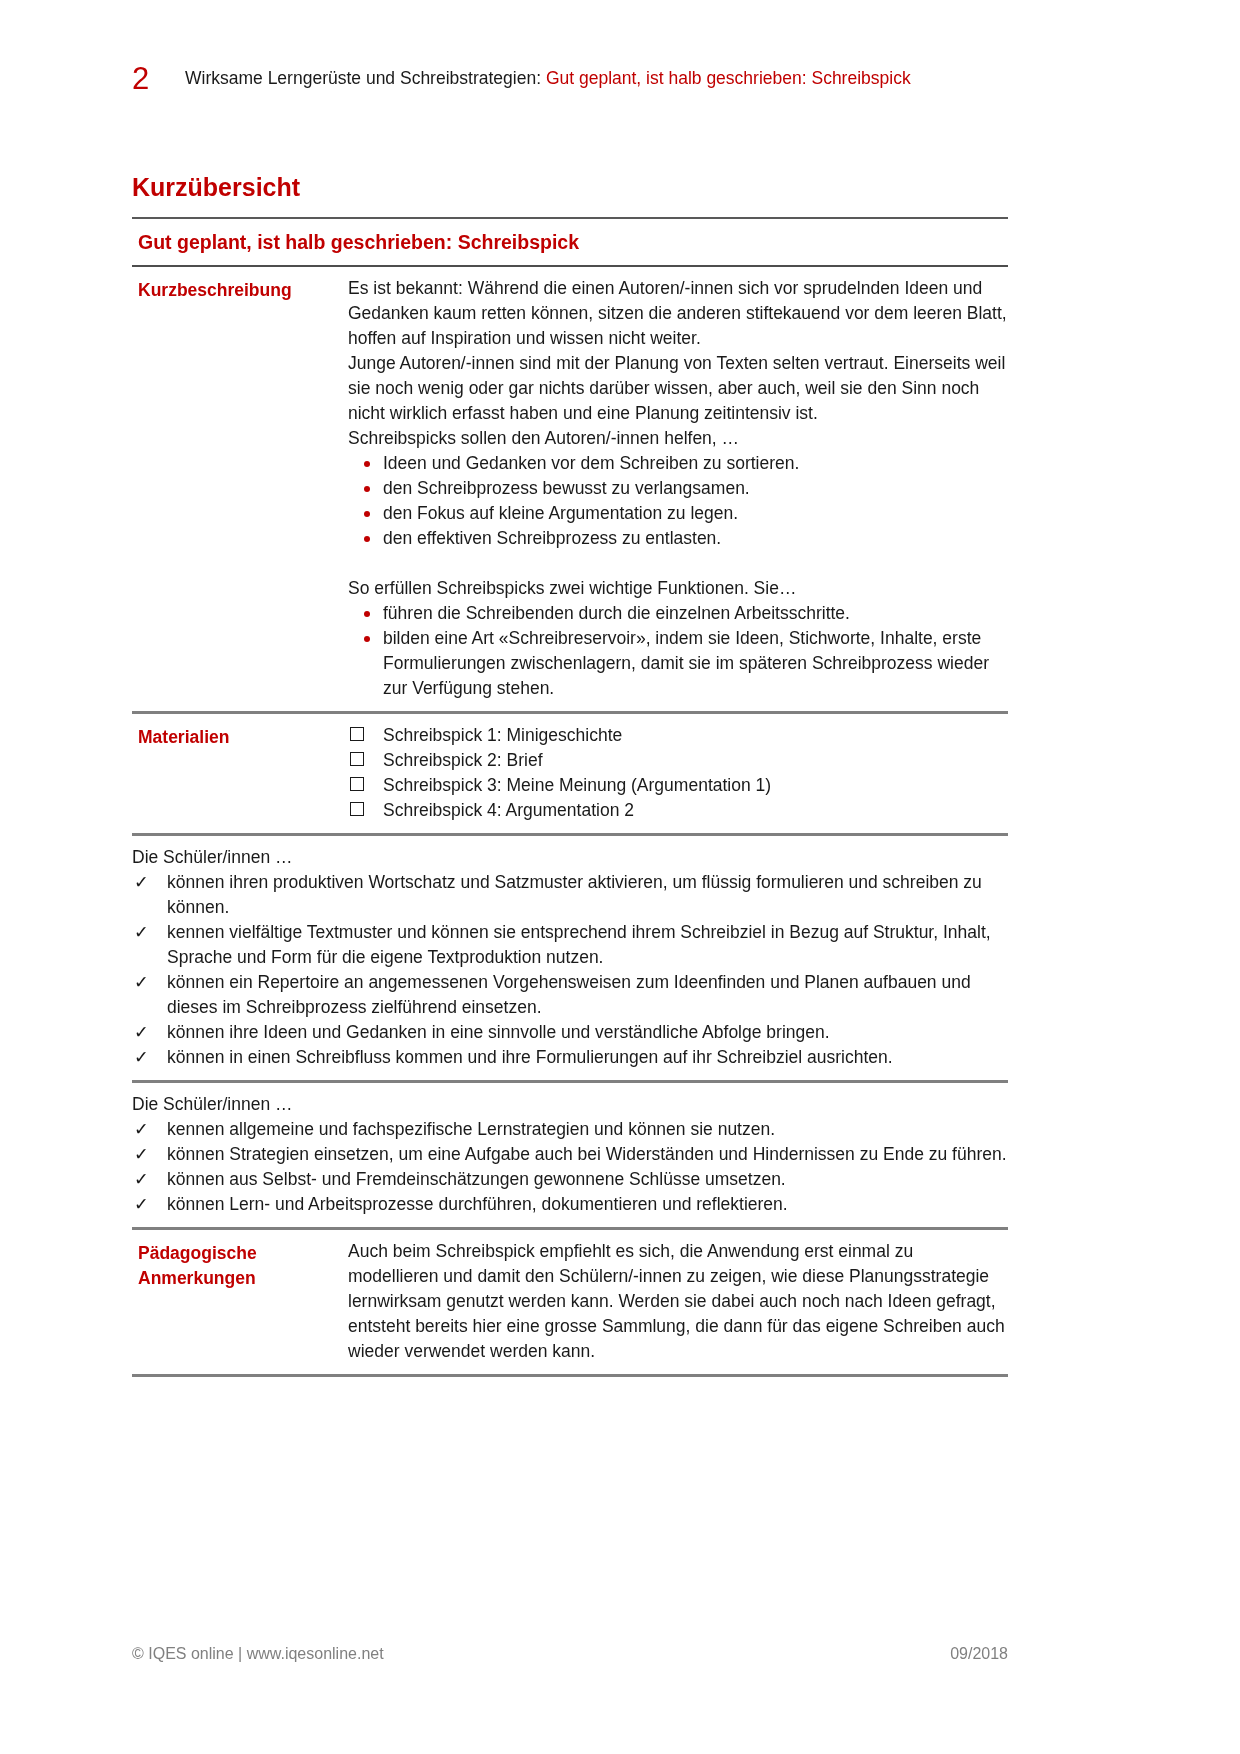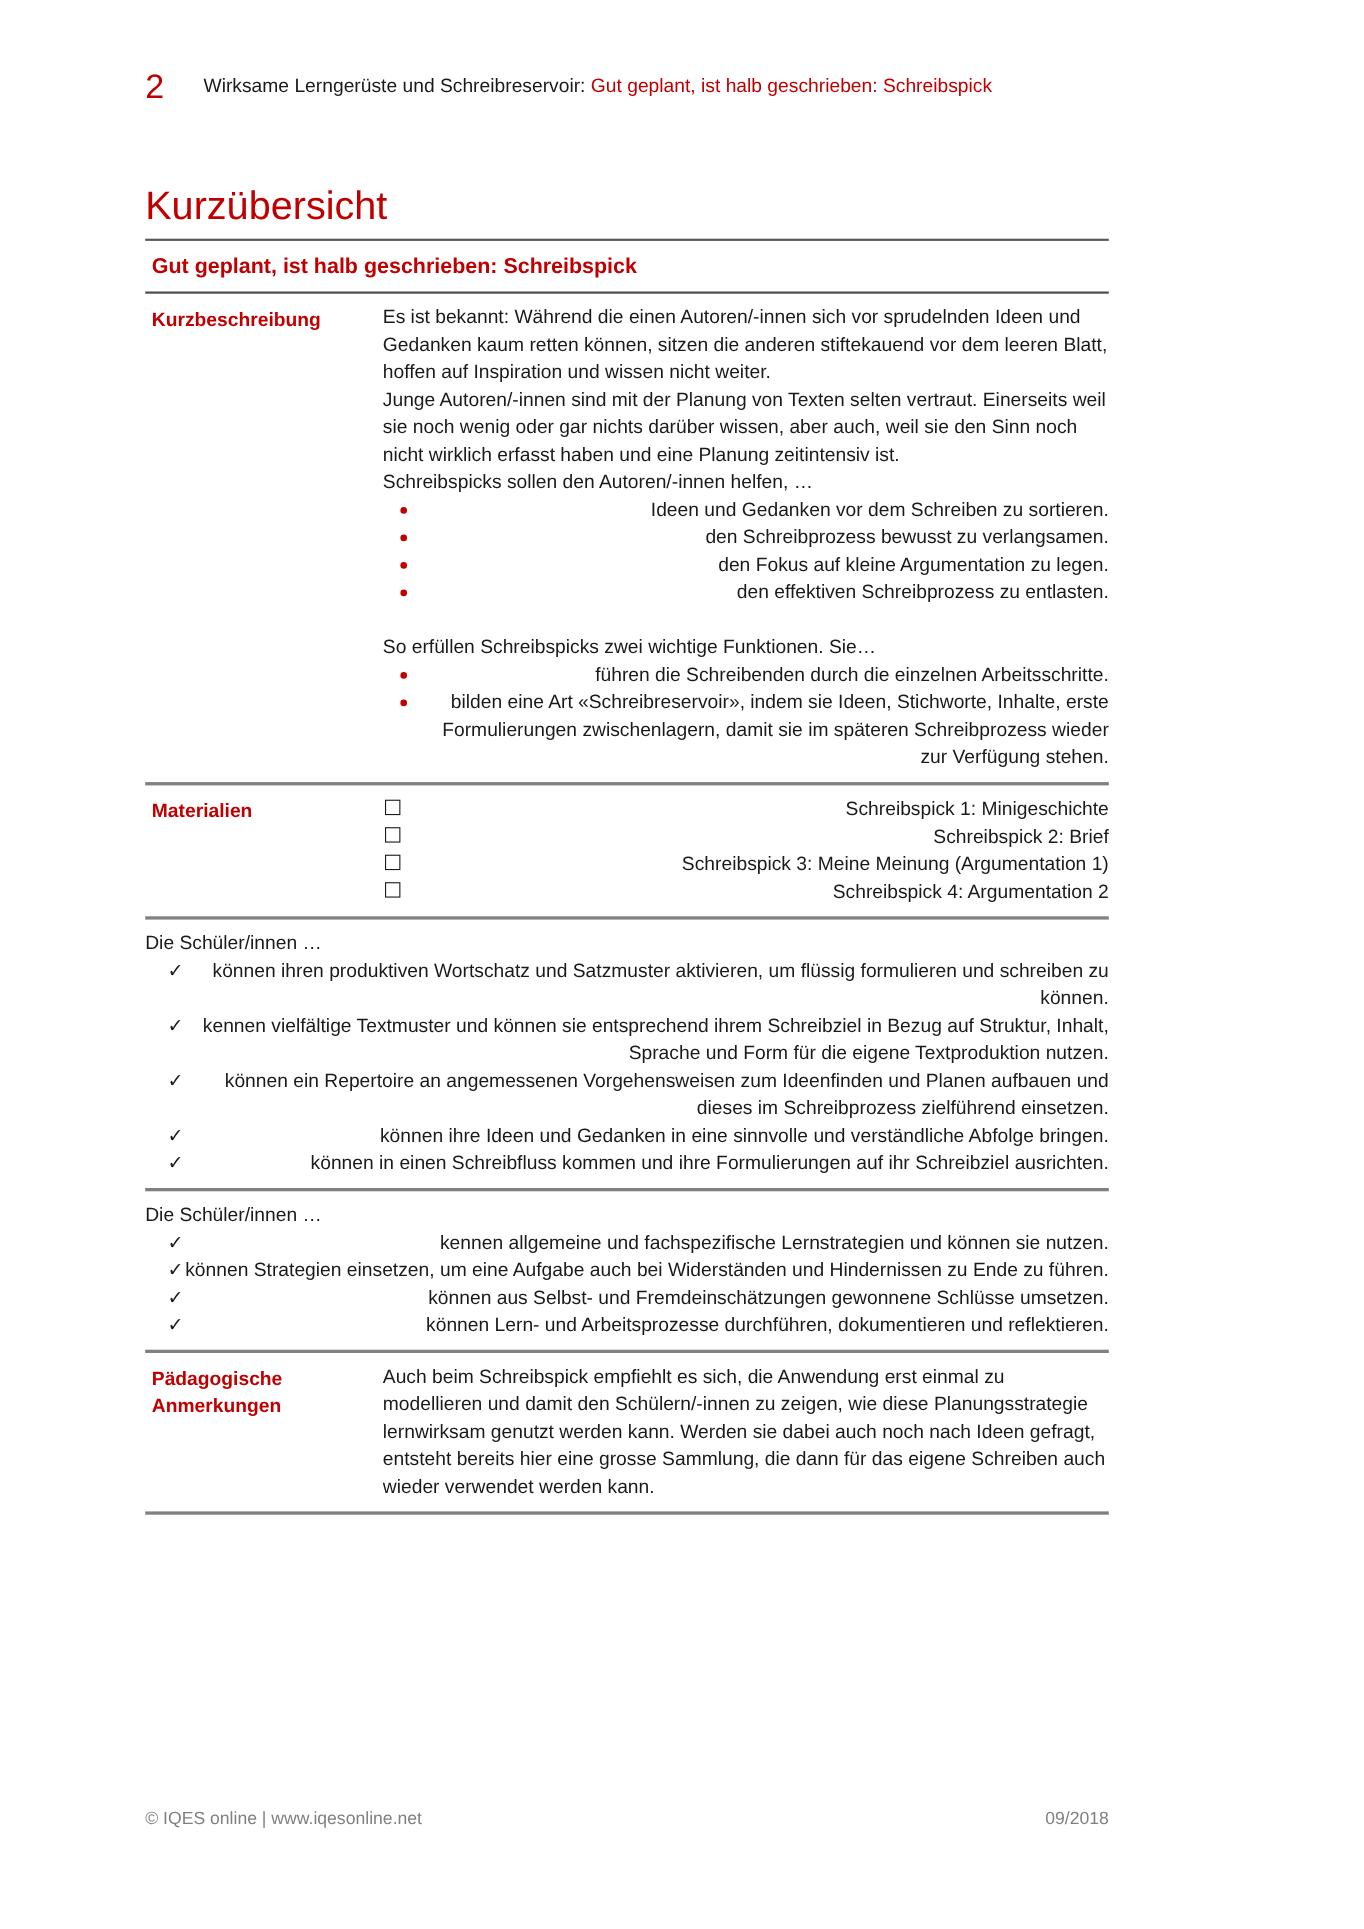--- a/index.html
+++ b/index.html
@@ -24,22 +24,22 @@
     margin-right: 21px;
   }
   .header-text {
     font-size: 17.5px; line-height: 27px;
     width: 742px;
     padding-top: 3px;
   }
   .red { color: var(--accent); }
   .doc-title {
     margin: 74px 0 0 0;
-    font-size: 36px; line-height: 34px;
-    font-weight: normal;
+    font-size: 25px; line-height: 34px;
+    font-weight: bold;
     color: var(--accent);
   }
   .title-rule {
     margin-top: 13px;
     border-top: 2px solid #595959;
     height: 0;
   }
   .table-header {
     padding: 11px 0 11px 6px;
     font-size: 19.5px; line-height: 24px;
@@ -55,21 +55,21 @@
   .lcell { width: 216px; flex: none; padding: 2px 12px 0 6px; box-sizing: border-box; }
   .ltext {
     font-size: 17.5px; line-height: 25px;
     font-weight: bold;
     color: var(--accent);
   }
   .ltext.sub { margin-top: 37px; }
   .ccell { flex: 1; font-size: 17.5px; line-height: 25px; }
   .para { margin: 0; }
   .blank { height: 25px; }
-  .li { display: flex; text-align: right; }
+  .li { display: flex; }
   .marker { width: 35px; flex: none; position: relative; }
   .marker.bullets .dot {
     position: absolute; left: 16px; top: 10px;
     width: 6px; height: 6px; border-radius: 50%;
     background: var(--accent);
   }
   .marker.checks { padding-left: 2px; box-sizing: border-box; color: #1a1a1a; }
   .marker.checkboxes .box {
     position: absolute; left: 2px; top: 4px;
     width: 12px; height: 12px;
@@ -86,21 +86,21 @@
   }
 </style>
 </head>
 <body>
 
 <div class="page">
   <div class="content">
 
     <div class="doc-header">
       <div class="page-num">2</div>
-      <div class="header-text"><span>Wirksame Lerngerüste und Schreibreservoir: </span><span class="red">Gut geplant, ist halb geschrieben: Schreibspick</span></div>
+      <div class="header-text"><span>Wirksame Lerngerüste und Schreibstrategien: </span><span class="red">Gut geplant, ist halb geschrieben: Schreibspick</span></div>
     </div>
 
     <h1 class="doc-title">Kurzübersicht</h1>
     <div class="title-rule"></div>
 
     <div class="table-header">Gut geplant, ist halb geschrieben: Schreibspick</div>
 
     <div id="rows">
         <div class="trow">
           <div class="lcell">

